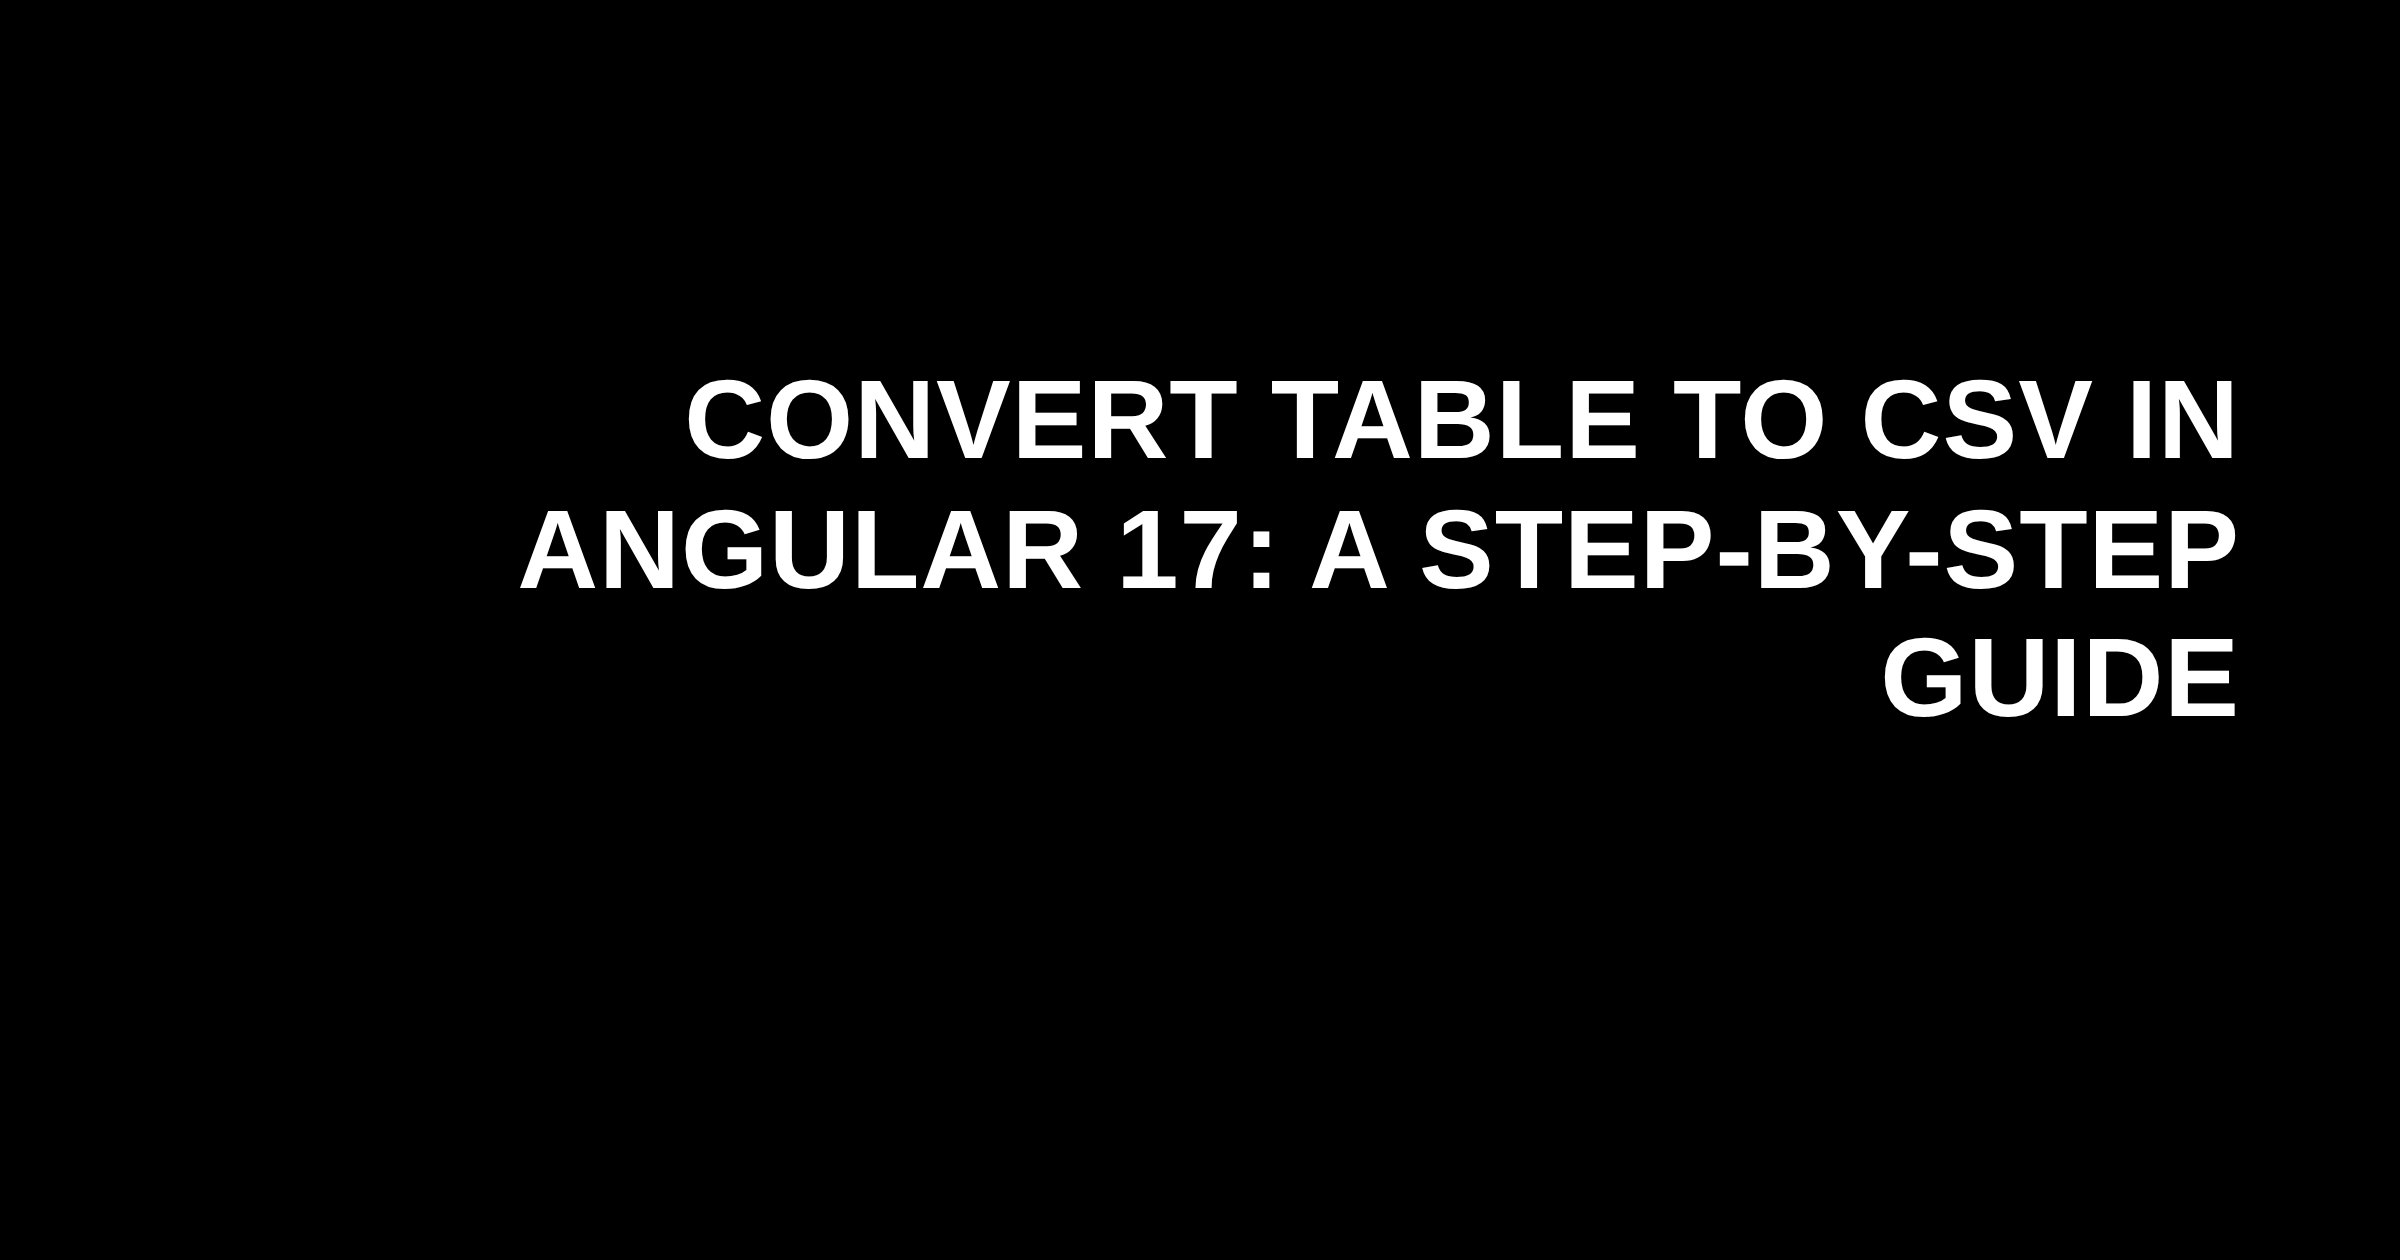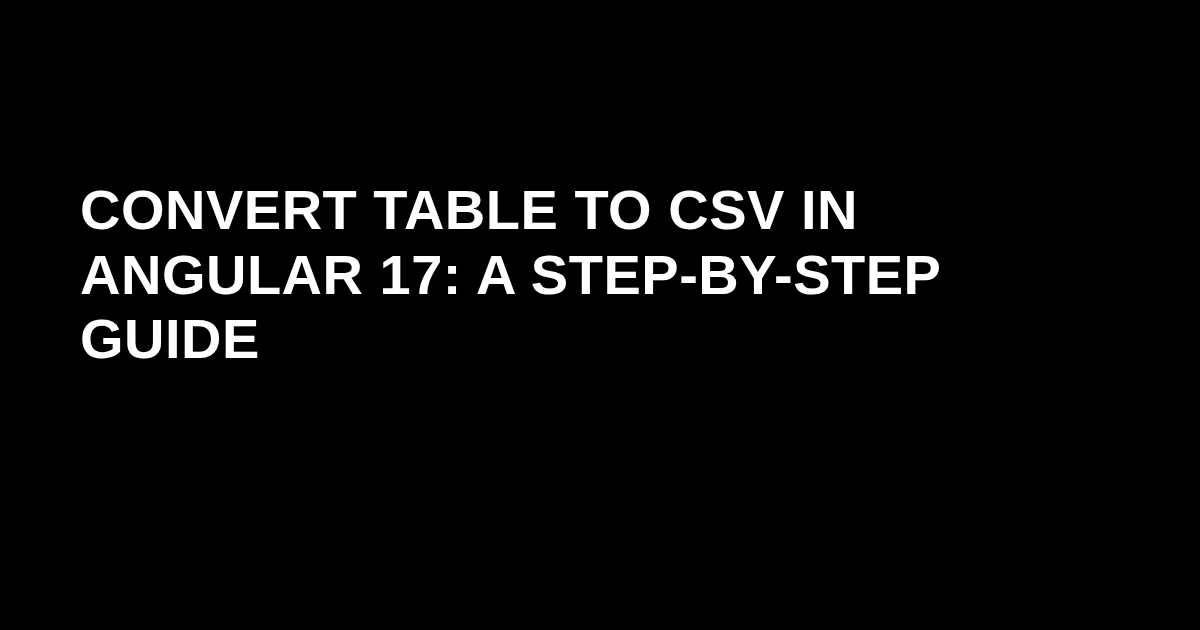--- a/index.html
+++ b/index.html
@@ -12,21 +12,21 @@
       height: 630px;
       background-color: #000000;
       display: flex;
       align-items: center;
       justify-content: center;
       overflow: hidden;
     }
     .title-container {
       width: 100%;
       padding: 0 80px;
-      text-align: left;
+      text-align: right;
       margin-top: -80px;
     }
     .title {
       color: #ffffff;
       font-family: 'Arial Narrow', 'Helvetica Neue Condensed', 'Impact', sans-serif;
       font-stretch: condensed;
       font-weight: 700;
       font-size: 56px;
       line-height: 1.15;
       text-transform: uppercase;

